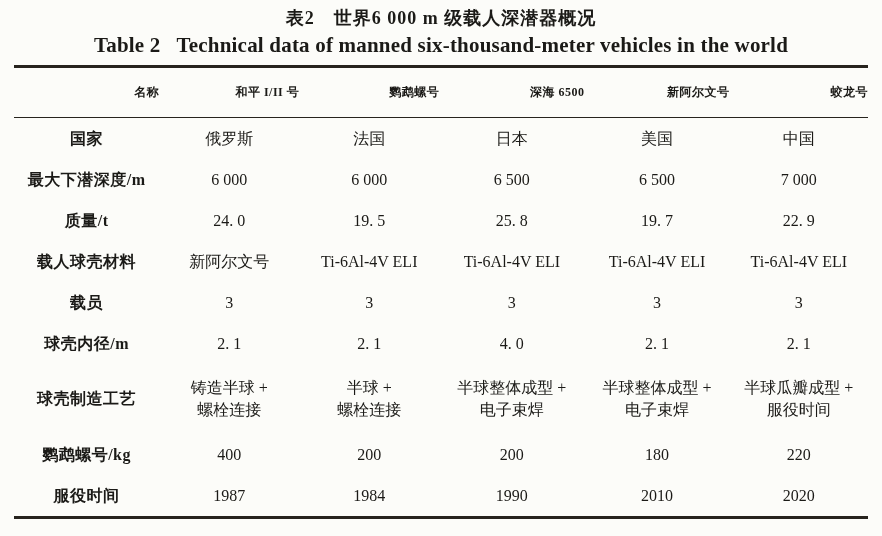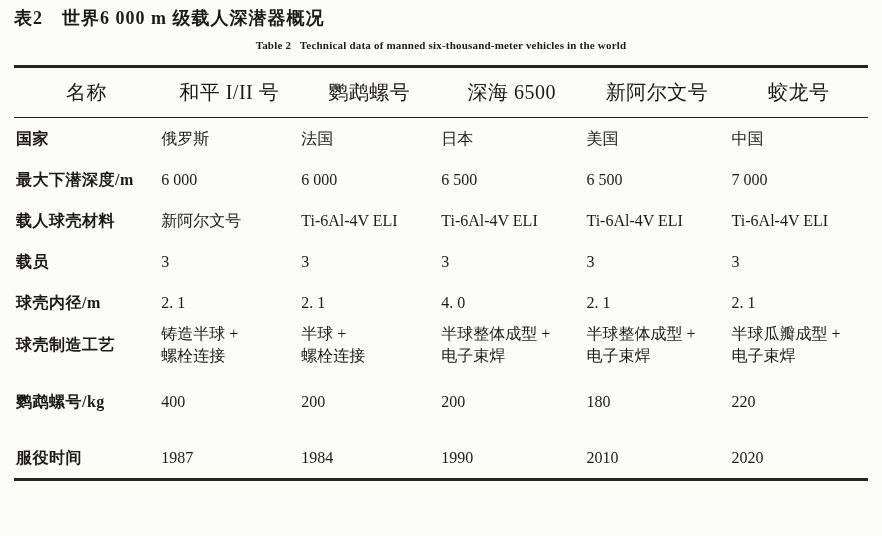--- a/index.html
+++ b/index.html
@@ -15,55 +15,56 @@
     overflow: hidden;
   }
   .page {
     box-sizing: border-box;
     width: 882px;
     height: 536px;
     padding: 5px 14px 0 14px;
   }
   .title-cn {
     margin: 0;
-    text-align: left;
+    text-align: center;
     font-size: 18px;
     line-height: 27px;
     font-weight: 700;
     letter-spacing: 1px;
     white-space: pre;
   }
   .title-en {
     margin: 0 0 7px 0;
     text-align: center;
-    font-size: 11px;
+    font-size: 21px;
     line-height: 26px;
     font-weight: 700;
     letter-spacing: 0.2px;
     white-space: pre;
   }
   table.data-table {
     width: 100%;
     table-layout: fixed;
     border-collapse: collapse;
     border-top: 3px solid #27241e;
     border-bottom: 3px solid #27241e;
   }
   thead th {
     height: 49px;
     border-bottom: 1.5px solid #27241e;
-    font-size: 20px;
-    font-weight: 400;
-    text-align: center;
+    font-size: 12px;
+    font-weight: 700;
+    text-align: right;
     vertical-align: middle;
     letter-spacing: 0.5px;
     padding: 0;
   }
   tbody td {
     height: 41px;
+    text-align: center;
     vertical-align: middle;
     font-size: 16px;
     line-height: 22px;
     white-space: pre-line;
     padding: 0 2px;
   }
   tbody td.row-label {
     font-weight: 700;
     letter-spacing: 0.5px;
   }
@@ -111,20 +112,28 @@
         </tr>
         <tr>
           <td class="row-label">最大下潜深度/m</td>
           <td>6 000</td>
           <td>6 000</td>
           <td>6 500</td>
           <td>6 500</td>
           <td>7 000</td>
         </tr>
         <tr>
+          <td class="row-label">质量/t</td>
+          <td>24. 0</td>
+          <td>19. 5</td>
+          <td>25. 8</td>
+          <td>19. 7</td>
+          <td>22. 9</td>
+        </tr>
+        <tr>
           <td class="row-label">载人球壳材料</td>
           <td>新阿尔文号</td>
           <td>Ti-6Al-4V ELI</td>
           <td>Ti-6Al-4V ELI</td>
           <td>Ti-6Al-4V ELI</td>
           <td>Ti-6Al-4V ELI</td>
         </tr>
         <tr>
           <td class="row-label">载员</td>
           <td>3</td>
@@ -145,21 +154,21 @@
           <td class="row-label">球壳制造工艺</td>
           <td>铸造半球 +
 螺栓连接</td>
           <td>半球 +
 螺栓连接</td>
           <td>半球整体成型 +
 电子束焊</td>
           <td>半球整体成型 +
 电子束焊</td>
           <td>半球瓜瓣成型 +
-电子束焊</td>
+服役时间</td>
         </tr>
         <tr>
           <td class="row-label">鹦鹉螺号/kg</td>
           <td>400</td>
           <td>200</td>
           <td>200</td>
           <td>180</td>
           <td>220</td>
         </tr>
         <tr>

